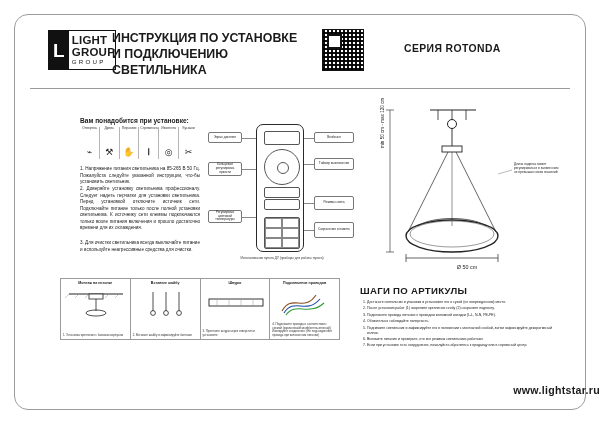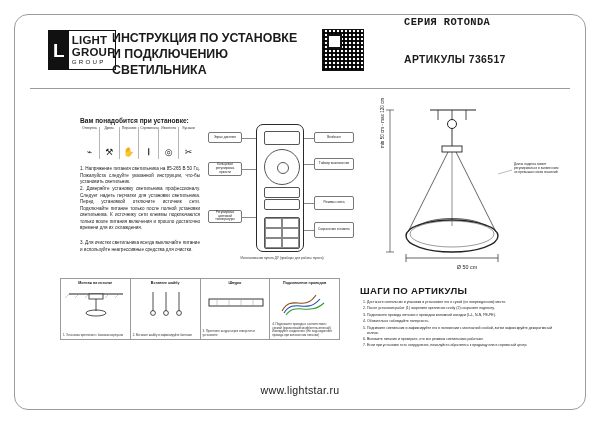--- a/index.html
+++ b/index.html
@@ -64,22 +64,22 @@
     border:1px solid #111;
     box-sizing:border-box;
   }
   .qr::after{
     content:"";
     position:absolute;left:4px;top:4px;width:11px;height:11px;
     border:2px solid #111;background:#fff;
   }
 
   .series{
-    position:absolute;left:404px;top:16px;
-    font-size:10.4px;font-weight:bold;letter-spacing:.4px;font-family:Liberation Mono, monospace;
+    position:absolute;left:404px;top:43px;
+    font-size:10.4px;font-weight:bold;letter-spacing:.4px;
   }
   .article{
     position:absolute;left:404px;top:54px;
     font-size:10.4px;font-weight:bold;letter-spacing:.4px;
   }
 
   .hr{
     position:absolute;left:30px;right:30px;top:88px;
     border-top:1px solid #9b9b9b;
   }
@@ -242,21 +242,21 @@
     position:absolute;left:360px;top:300px;width:196px;
   }
   .steps li{
     font-size:3.5px;line-height:1.38;margin-bottom:1.6px;
     color:#1a1a1a;
   }
   .steps ol{margin:0;padding-left:7px;}
 
   .site{
     position:absolute;left:0;right:0;top:384px;
-    text-align:center;font-size:10.6px;font-weight:normal;letter-spacing:.3px;
+    text-align:right;font-size:10.6px;font-weight:bold;letter-spacing:.3px;
   }
 </style>
 </head>
 <body>
 
 <div class="page">
   <div class="frame"></div>
 
   <div class="logo">
     <div class="logo-mark">L</div>
@@ -265,21 +265,20 @@
       <div class="l2">GROUP</div>
       <div class="l3">GROUP</div>
     </div>
   </div>
 
   <div class="main-title">ИНСТРУКЦИЯ ПО УСТАНОВКЕ И ПОДКЛЮЧЕНИЮ СВЕТИЛЬНИКА</div>
 
   <div class="qr"></div>
 
   <div class="series">СЕРИЯ ROTONDA</div>
-  <div class="article">АРТИКУЛЫ 736517</div>
 
   <div class="hr"></div>
 
   <div class="need-title">Вам понадобится при установке:</div>
 
   <div class="tools">
     <div class="tool">
       <div class="cap">Отвертка</div>
       <div class="glyph">⌁</div>
     </div>

